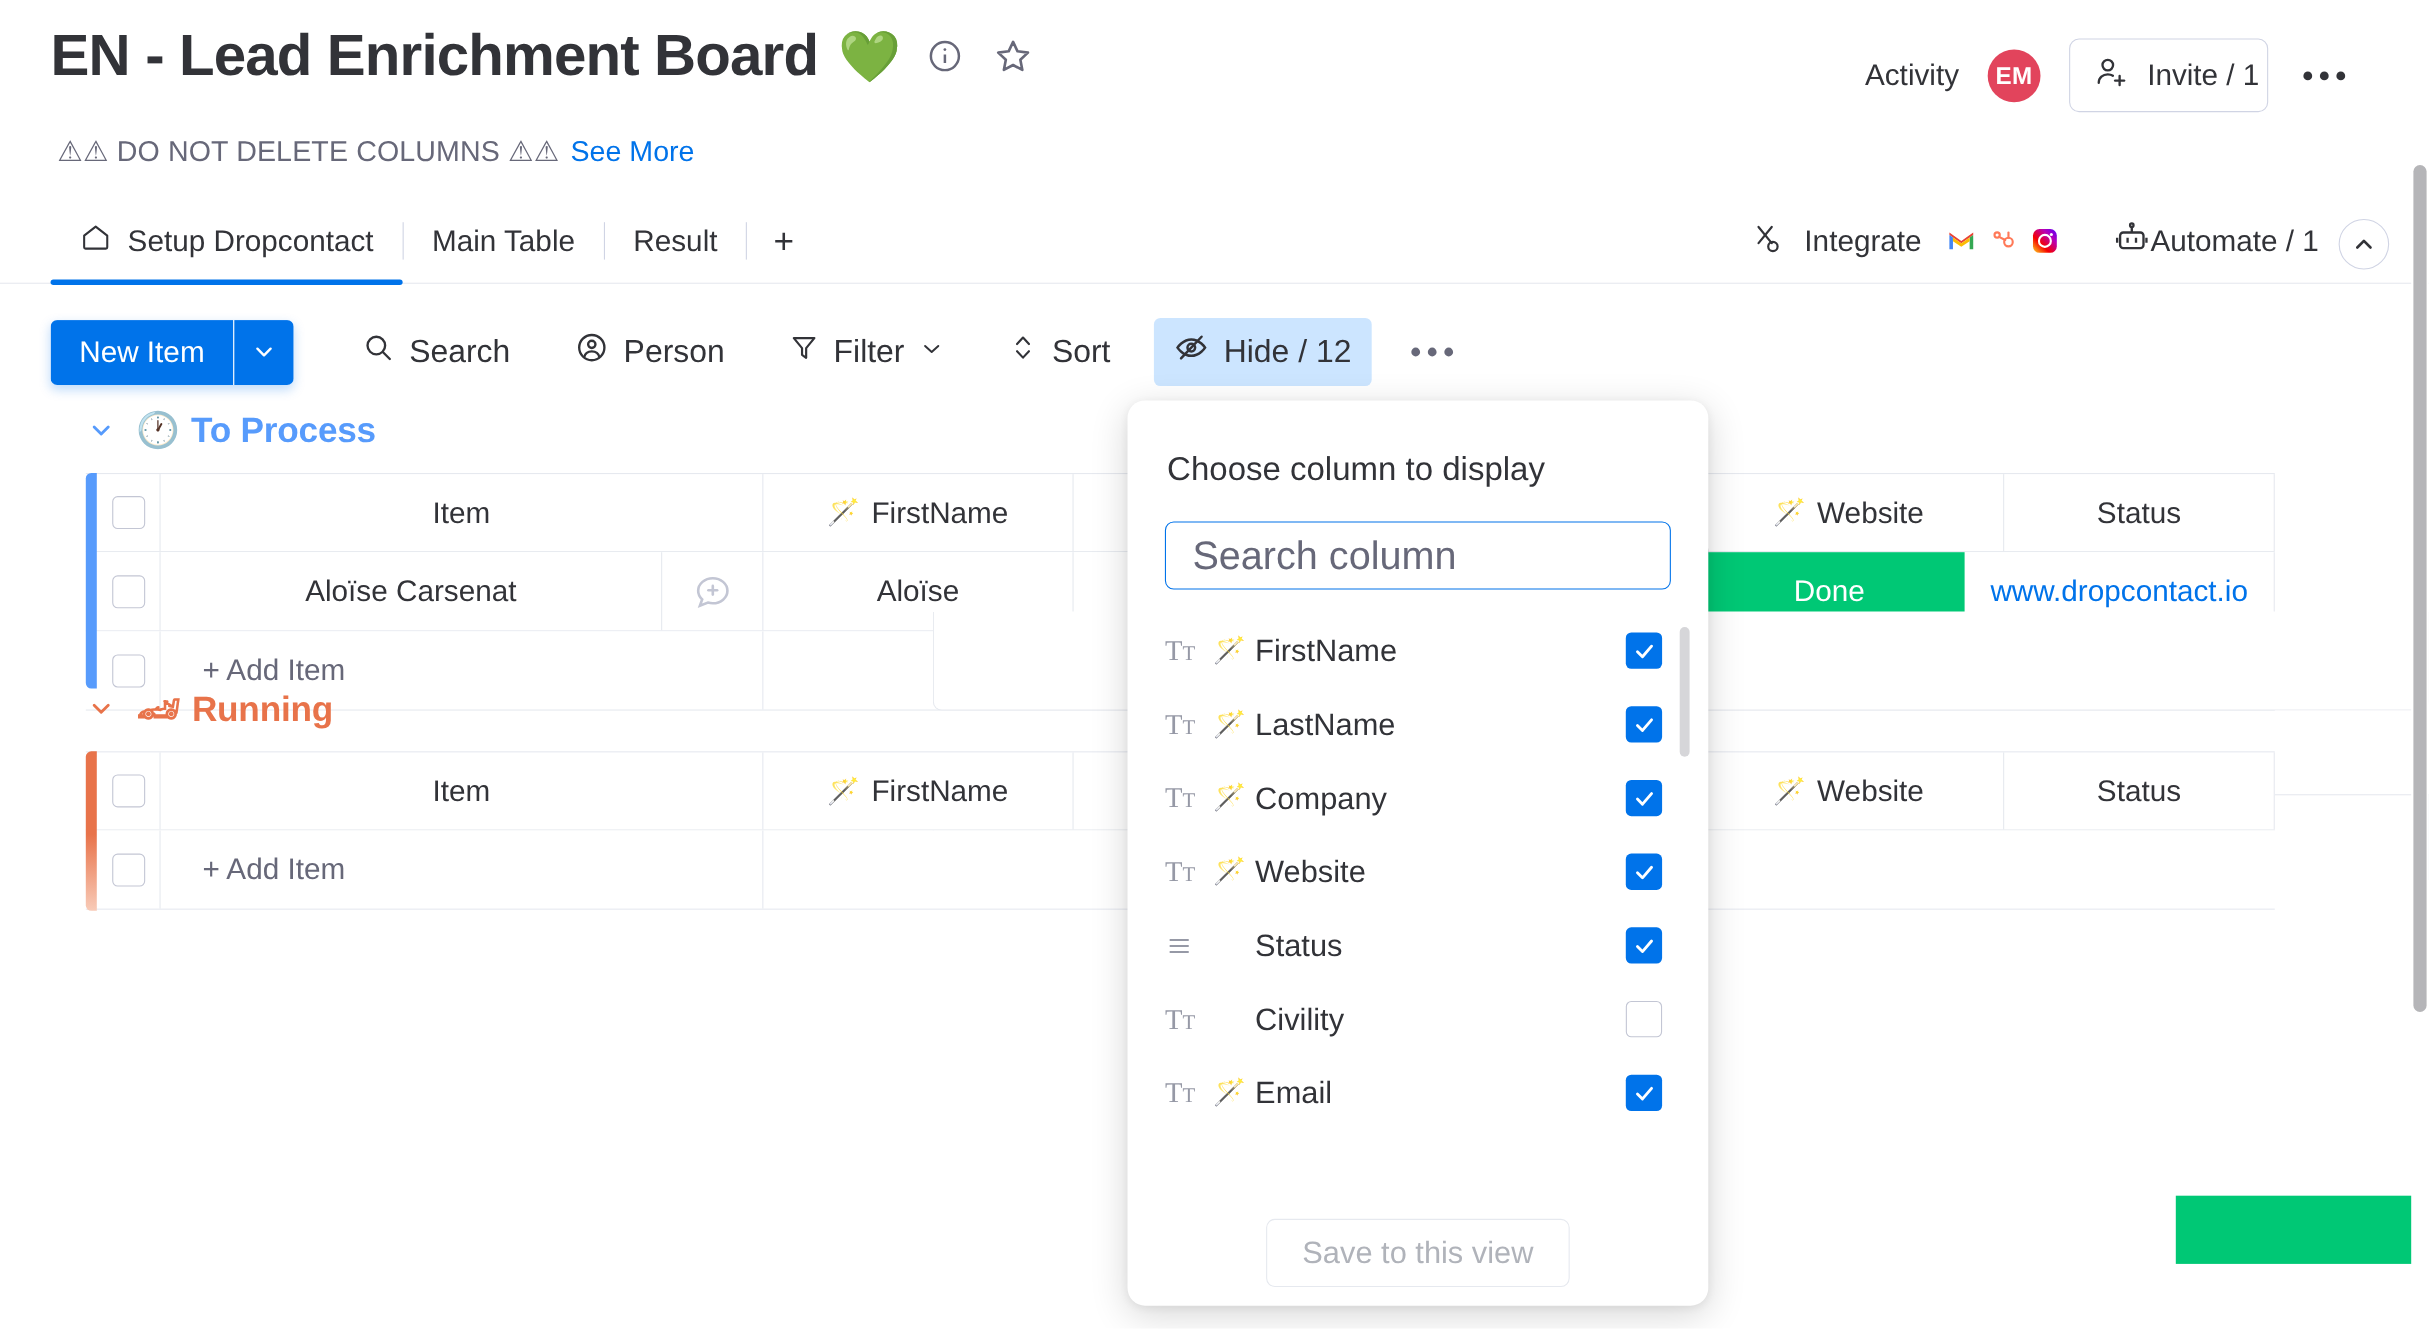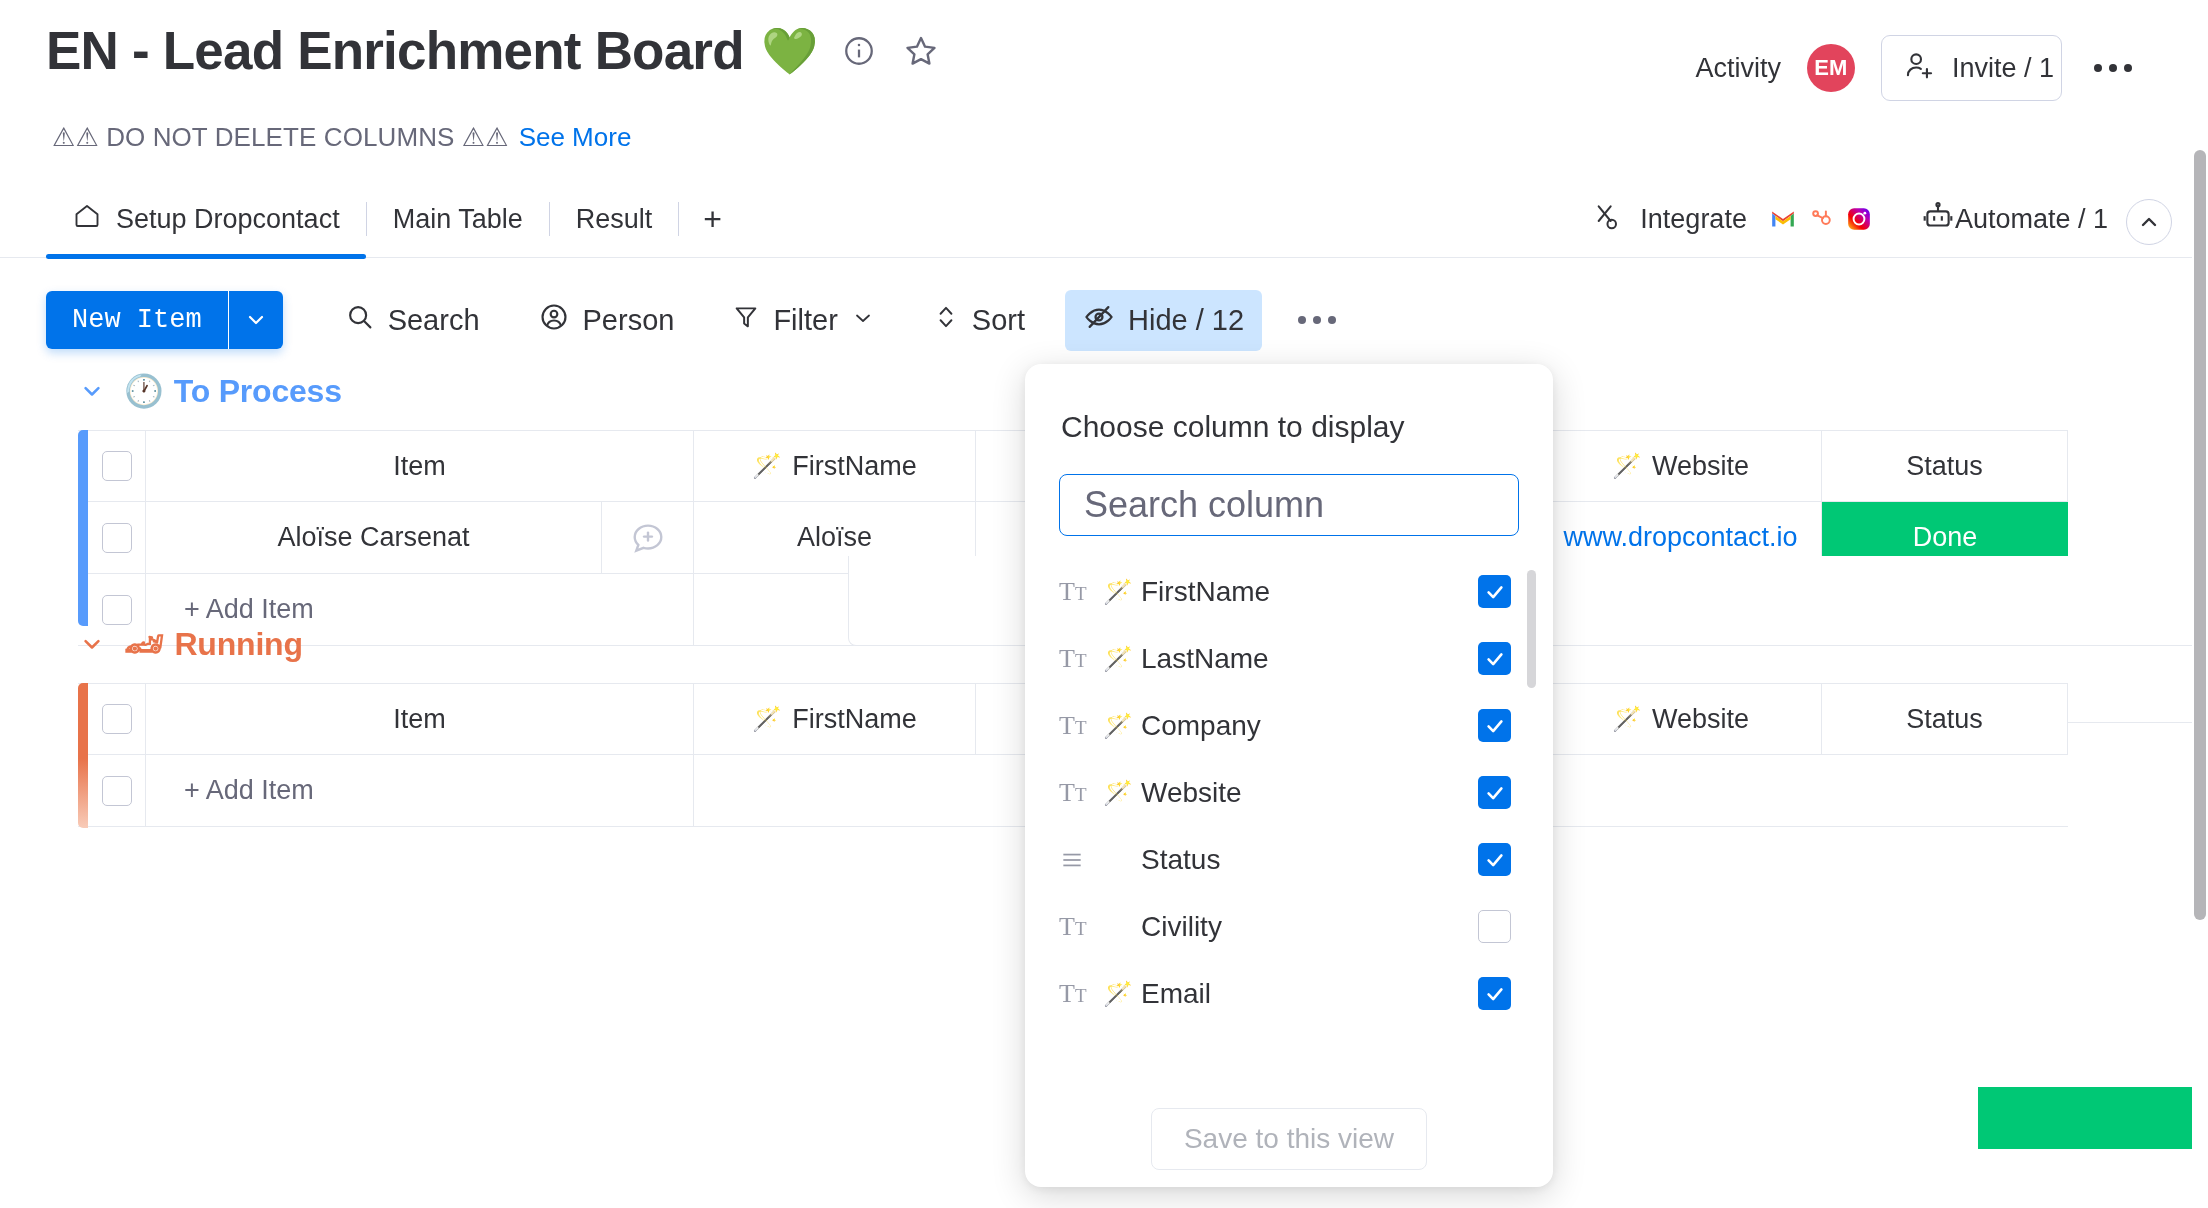--- a/index.html
+++ b/index.html
@@ -45,21 +45,21 @@
   .integrate-grp .lbl,.automate-grp .lbl{font-size:27px;color:#323338;white-space:nowrap;}
   .hexes{display:flex;align-items:center;margin-left:4px;}
   .hex{width:44px;height:50px;margin-left:-6px;display:flex;align-items:center;justify-content:center;
        clip-path:polygon(50% 0%,100% 25%,100% 75%,50% 100%,0% 75%,0% 25%);background:#fff;}
   .hex .g{width:26px;height:26px;display:block;}
   .automate-grp{display:flex;align-items:center;cursor:pointer;}
   .collapse-btn{position:absolute;right:36px;top:19px;width:46px;height:46px;border:1px solid #d0d4e4;border-radius:50%;display:flex;align-items:center;justify-content:center;background:#fff;cursor:pointer;}
 
   
   .toolbar{position:absolute;left:0;top:280px;width:2208px;height:80px;display:flex;align-items:center;}
-  .new-item{margin-left:46px;display:flex;align-items:stretch;border-radius:6px;overflow:hidden;box-shadow:0 4px 10px rgba(0,115,234,0.25);font-family:Liberation Mono, monospace;}
+  .new-item{margin-left:46px;display:flex;align-items:stretch;border-radius:6px;overflow:hidden;box-shadow:0 4px 10px rgba(0,115,234,0.25);}
   .new-item .main{background:#0073ea;color:#fff;font-size:27px;padding:14px 26px;cursor:pointer;white-space:nowrap;}
   .new-item .split{width:1px;background:rgba(255,255,255,0.45);}
   .new-item .arrow{background:#0073ea;color:#fff;display:flex;align-items:center;justify-content:center;width:54px;cursor:pointer;}
   .tb-item{display:flex;align-items:center;gap:13px;font-size:29px;color:#323338;padding:11px 18px;border-radius:6px;cursor:pointer;margin-left:22px;white-space:nowrap;}
   .tb-item.first{margin-left:44px;}
   .tb-item.highlight{background:#cce5ff;}
   .tb-dots{display:flex;align-items:center;gap:7px;padding:14px 16px;margin-left:20px;cursor:pointer;}
   .tb-dots i{width:8px;height:8px;border-radius:50%;background:#676879;display:block;}
 
   
@@ -375,25 +375,25 @@
           <div class="c-chat">
             <svg width="38" height="38" viewBox="0 0 24 24" fill="none" stroke="#c3c6d4" stroke-width="1.5" stroke-linecap="round">
               <path d="M20.4 11.4c0 4-3.8 7.2-8.4 7.2-1 0-1.9-.15-2.8-.42L4.6 20l1.3-3.6C4.5 15.1 3.6 13.35 3.6 11.4c0-4 3.8-7.2 8.4-7.2s8.4 3.2 8.4 7.2z"></path>
               <line x1="12" y1="8.6" x2="12" y2="13.6"></line>
                 <line x1="9.5" y1="11.1" x2="14.5" y2="11.1"></line>
             </svg>
           </div>
           <div class="cell c-first">Aloïse</div>
           <div class="cell c-last">Carsenat</div>
           <div class="cell c-comp">Dropcontact</div>
+          <div class="cell c-stat" style="padding:0;border-right:none;">
+            <span class="chip" style="background:#00c875;">Done</span>
+          </div>
           <div class="cell c-web">
             <span class="link">www.dropcontact.io</span>
-          </div>
-          <div class="cell c-stat" style="padding:0;border-right:none;">
-            <span class="chip" style="background:#00c875;">Done</span>
           </div>
         </div>
 
         <div class="row" style="border-bottom:1px solid #e6e9ef;">
           <div class="cb-cell" style="margin-left:10px;">
               <span class="cb"></span>
             </div>
           <div class="add-item" style="width:548px;border-right:1px solid #e6e9ef;">+ Add Item</div>
         </div>
       </div>

